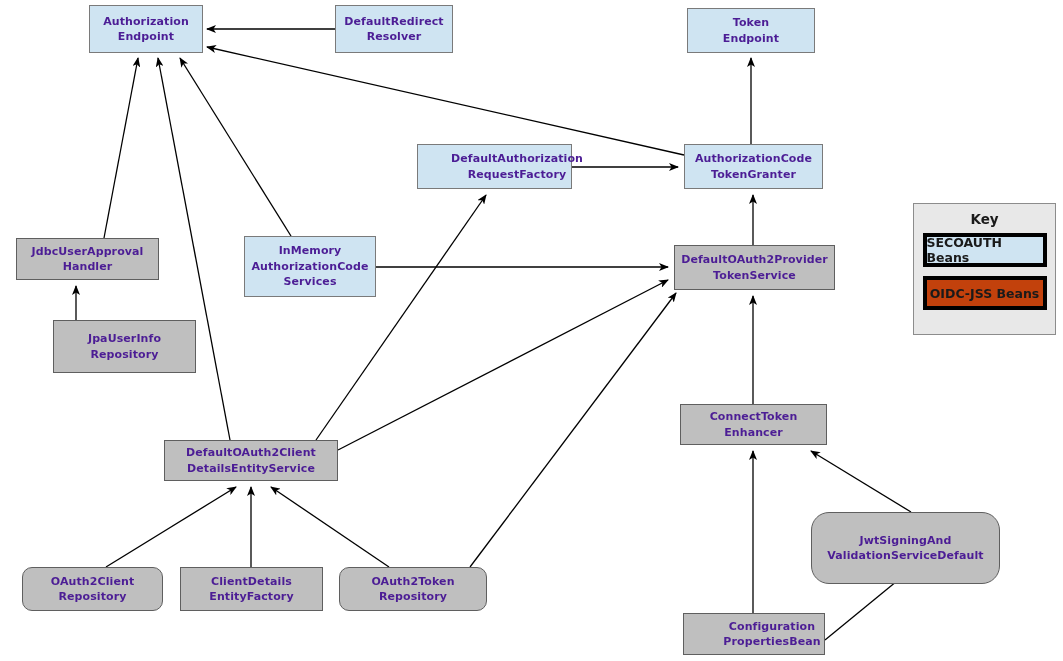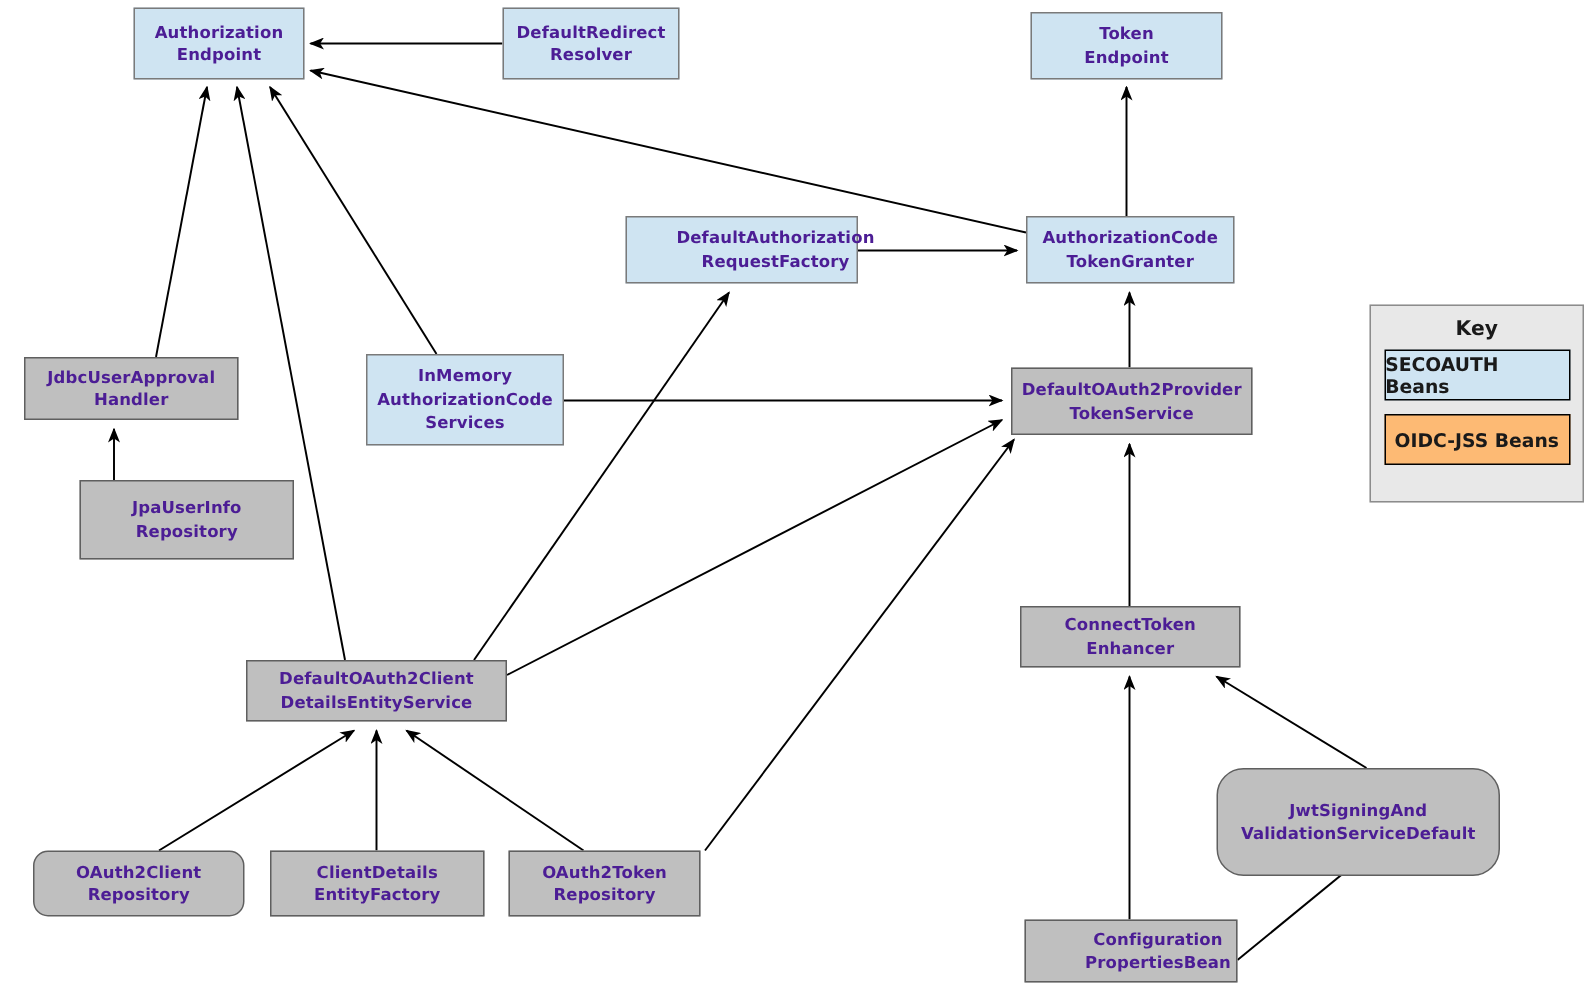--- a/index.html
+++ b/index.html
@@ -69,24 +69,24 @@
     box-sizing: border-box;
     margin: 0 auto 9px auto;
     width: 124px;
     height: 34px;
     display: flex;
     align-items: center;
     justify-content: center;
     font-size: 12.5px;
     font-weight: bold;
     color: #1a1a1a;
-    border: 1px solid #000000;
+    border: 4px solid #000000;
   }
   .key-swatch.secoauth { background: #cfe4f2; }
-  .key-swatch.oidcjss  { background: #fdba74; }
+  .key-swatch.oidcjss  { background: #c2410c; }
 </style>
 </head>
 <body>
 
 <div id="diagram">
 
   <svg id="edge-layer" viewBox="0 0 1063 661" xmlns="http://www.w3.org/2000/svg">
     <defs>
       <marker id="arrowhead" markerWidth="10" markerHeight="8" refX="9" refY="4" orient="auto" markerUnits="userSpaceOnUse">
         <path d="M 0 0 L 10 4 L 0 8 L 2.6 4 Z" fill="#000000"></path>
@@ -139,21 +139,21 @@
       <div class="node oidcjss" style="left: 680px; top: 404px; width: 147px; height: 41px;">ConnectToken
 Enhancer</div>
       <div class="node oidcjss" style="left: 164px; top: 440px; width: 174px; height: 41px;">DefaultOAuth2Client
 DetailsEntityService</div>
       <div class="node oidcjss" style="left: 811px; top: 512px; width: 189px; height: 72px; border-radius: 18px;">JwtSigningAnd
 ValidationServiceDefault</div>
       <div class="node oidcjss" style="left: 22px; top: 567px; width: 141px; height: 44px; border-radius: 10px;">OAuth2Client
 Repository</div>
       <div class="node oidcjss" style="left: 180px; top: 567px; width: 143px; height: 44px;">ClientDetails
 EntityFactory</div>
-      <div class="node oidcjss" style="left: 339px; top: 567px; width: 128px; height: 44px;">OAuth2Token
+      <div class="node oidcjss" style="left: 339px; top: 567px; width: 148px; height: 44px; border-radius: 10px;">OAuth2Token
 Repository</div>
       <div class="node oidcjss" style="left: 683px; top: 613px; width: 142px; height: 42px; padding-left: 36px;">Configuration
 PropertiesBean</div>
     </div>
 
   <div id="key-panel" style="left: 913px; top: 203px; width: 143px; height: 132px;">
     <div id="key-title">Key</div>
     <div id="key-items">
         <div class="key-swatch secoauth">SECOAUTH Beans</div>
         <div class="key-swatch oidcjss">OIDC-JSS Beans</div>

